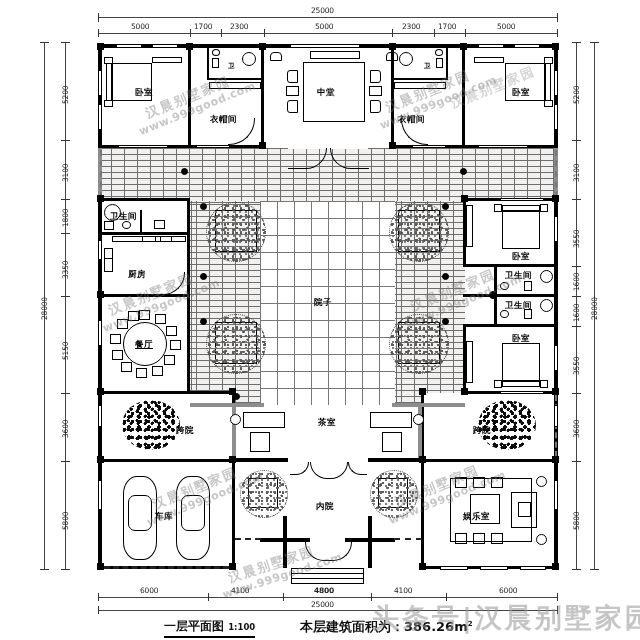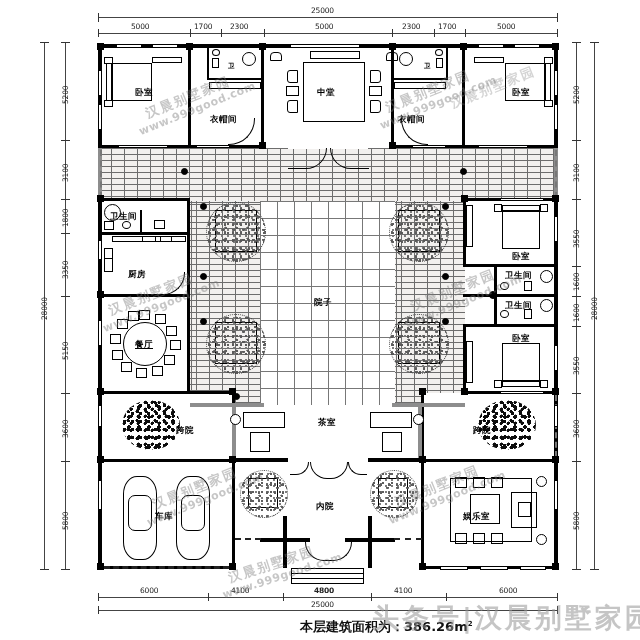--- a/index.html
+++ b/index.html
@@ -518,19 +518,23 @@
   <div class="wm wm-url" style="left:145px;top:517px;transform:rotate(-22deg);">www.999good.com</div>
 
   <div class="wm wm-cn" style="left:392px;top:495px;transform:rotate(-22deg);">汉晨别墅家园</div>
   <div class="wm wm-url" style="left:387px;top:515px;transform:rotate(-22deg);">www.999good.com</div>
 
   <div class="wm wm-cn" style="left:226px;top:570px;transform:rotate(-18deg);">汉晨别墅家园</div>
   <div class="wm wm-url" style="left:221px;top:589px;transform:rotate(-18deg);">www.999good.com</div>
 
   <div class="wm wm-cn" style="left:448px;top:96px;transform:rotate(-22deg);opacity:.75;">汉晨别墅家园</div>
 
+  <div class="caption cap1" style="left:164px;top:618px;">
+    <span>一层平面图</span>
+    <span class="cap-scale">1:100</span>
+  </div>
   <div class="caption cap2" style="left:300px;top:618px;">
     <span>本层建筑面积为：386.26m</span><span class="sup">2</span>
   </div>
 
   <div class="wm-big" style="left:372px;top:600px;">头条号|汉晨别墅家园</div>
 
 </div>
 
 </body></html>

